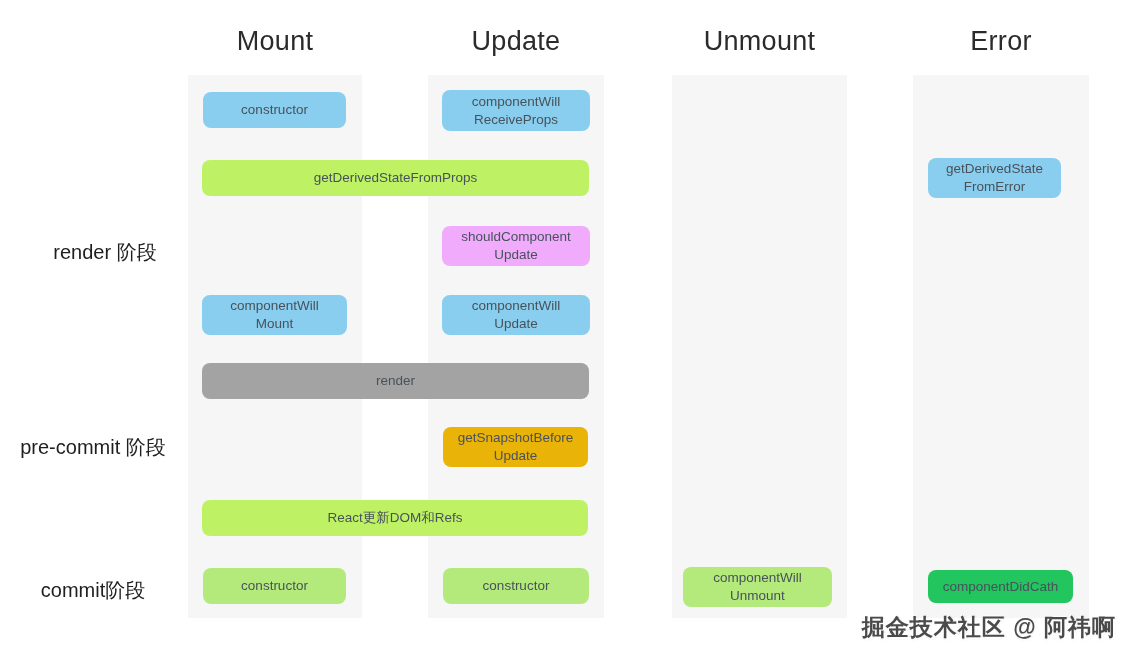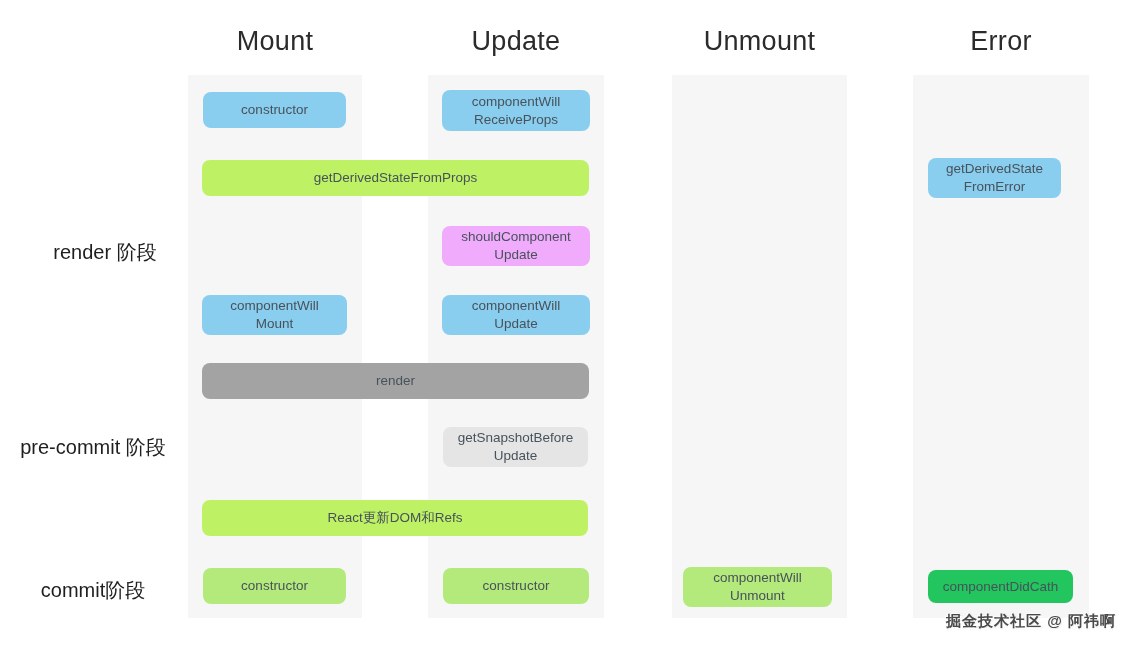--- a/index.html
+++ b/index.html
@@ -32,21 +32,21 @@
   }
   .phase-label {
     position: absolute;
     left: 0; width: 186px;
     text-align: center;
     font-size: 20px; color: #1f1f1f;
   }
   .watermark {
     position: absolute;
     right: 12px; top: 612px;
-    font-size: 15px; font-weight: 700;
+    font-size: 23px; font-weight: 700;
     color: #4a4a4a;
     text-shadow: 2px 2px 0 rgba(255,255,255,0.95), -1px -1px 0 rgba(255,255,255,0.7), 1px 1px 2px rgba(180,180,180,0.6);
     letter-spacing: 1px;
   }
 </style>
 </head>
 <body>
 
 <div class="col-bg" style="left: 188px; width: 174px; background: rgb(246, 246, 246);"></div>
 <div class="col-bg" style="left: 428px; width: 176px; background: rgb(246, 246, 246);"></div>
@@ -73,21 +73,21 @@
 <div class="box" style="left: 442px; top: 226px; width: 148px; height: 40px; background: #f0abfc;">shouldComponent
 Update</div>
 
 <div class="box" style="left: 202px; top: 295px; width: 145px; height: 40px; background: rgb(138, 206, 239);">componentWill
 Mount</div>
 <div class="box" style="left: 442px; top: 295px; width: 148px; height: 40px; background: rgb(138, 206, 239);">componentWill
 Update</div>
 
 <div class="box" style="left: 202px; top: 363px; width: 387px; height: 36px; background: #a3a3a3;">render</div>
 
-<div class="box" style="left: 443px; top: 427px; width: 145px; height: 40px; background: #e5e5e5; text-align: center;">getSnapshotBefore
+<div class="box" style="left: 443px; top: 427px; width: 145px; height: 40px; background: #eab308; text-align: center;">getSnapshotBefore
 Update</div>
 
 <div class="box" style="left: 202px; top: 500px; width: 386px; height: 36px; background: #bef264;">React更新DOM和Refs</div>
 
 <div class="box" style="left: 203px; top: 568px; width: 143px; height: 36px; background: rgb(180, 234, 124);">constructor</div>
 <div class="box" style="left: 443px; top: 568px; width: 146px; height: 36px; background: rgb(180, 234, 124);">constructor</div>
 <div class="box" style="left: 683px; top: 567px; width: 149px; height: 40px; background: rgb(180, 234, 124);">componentWill
 Unmount</div>
 <div class="box" style="left: 928px; top: 570px; width: 145px; height: 33px; background: #22c55e;">componentDidCath</div>
 

